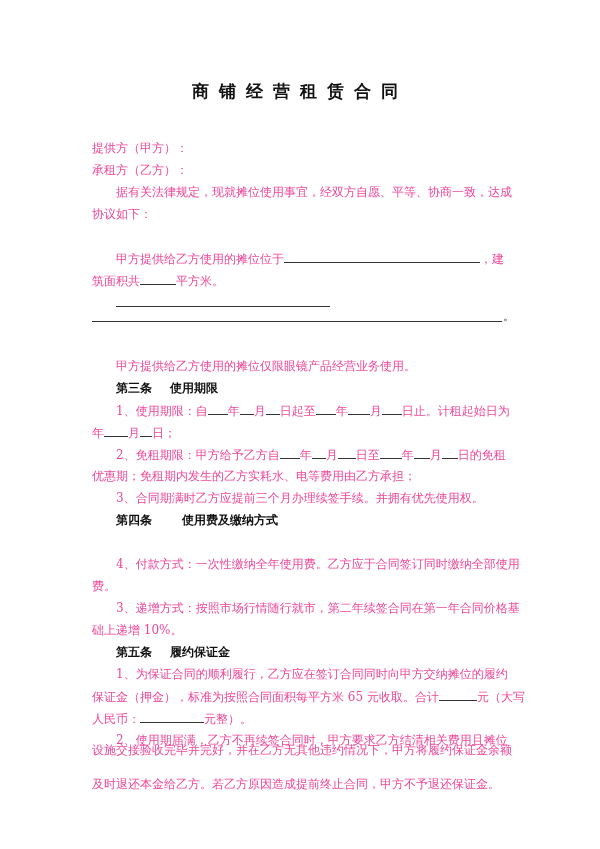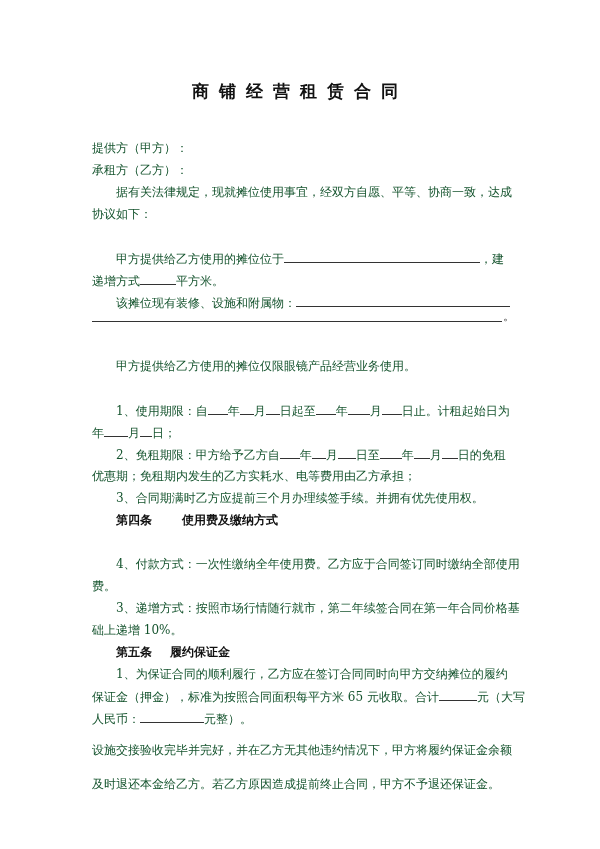--- a/index.html
+++ b/index.html
@@ -8,21 +8,21 @@
       font-family: "DejaVu Serif", "Liberation Serif", serif;
       color: #222222;
     }
     .page { position: absolute; left: 0; top: 0; width: 600px; height: 849px; background: #fff; }
     .title {
       position: absolute; top: 80px; left: 0; width: 600px; text-align: center;
       font-size: 17px; font-weight: bold; letter-spacing: 10px; color: #111;
     }
     .line {
       position: absolute; left: 92px; width: 420px;
-      font-size: 12px; line-height: 16px; white-space: nowrap; color: #14532d;
+      font-size: 12px; line-height: 16px; white-space: nowrap; color: #ec4899;
     }
     .ind { padding-left: 24px; }
     .heading { font-weight: bold; color: #111; }
     .gap { display: inline-block; width: 18px; }
     .gap2 { display: inline-block; width: 30px; }
     .blank {
       display: inline-block; border-bottom: 1px solid #333; height: 12px; vertical-align: baseline;
     }
     .fullrule { position: absolute; left: 92px; width: 410px; border-bottom: 1px solid #333; }
     .dot { position: absolute; font-size: 12px; color: #333; }
@@ -36,30 +36,33 @@
 
   <div class="line" style="top:140px;">提供方（甲方）：</div>
   <div class="line" style="top:162px;">承租方（乙方）：</div>
   <div class="line ind" style="top:184px;">据有关法律规定，现就摊位使用事宜，经双方自愿、平等、协商一致，达成</div>
   <div class="line" style="top:206px;">协议如下：</div>
 
   <div class="line ind" style="top:250px;">
     <span>甲方提供给乙方使用的摊位位于</span><span class="blank" style="width:196px;"></span><span>，建</span>
   </div>
   <div class="line" style="top:272px;">
-    <span>递增方式</span><span class="blank" style="width:36px;"></span><span>平方米。</span>
+    <span>筑面积共</span><span class="blank" style="width:36px;"></span><span>平方米。</span>
   </div>
   <div class="line ind" style="top:294px;">
-    <span>该摊位现有装修、设施和附属物：</span><span class="blank" style="width:214px;"></span>
+    <span class="blank" style="width:214px;"></span>
   </div>
   <div class="fullrule" style="top:321px;"></div>
   <div class="dot" style="left:503px; top:308px;">。</div>
 
   <div class="line ind" style="top:358px;">甲方提供给乙方使用的摊位仅限眼镜产品经营业务使用。</div>
 
+  <div class="line ind heading" style="top:380px;">
+    <span>第三条</span><span class="gap"></span><span>使用期限</span>
+  </div>
   <div class="line ind" style="top:402px;">
     <span>1、使用期限：自</span><span class="blank" style="width:20px;"></span><span>年</span><span class="blank" style="width:14px;"></span><span>月</span><span class="blank" style="width:14px;"></span><span>日起至</span><span class="blank" style="width:20px;"></span><span>年</span><span class="blank" style="width:22px;"></span><span>月</span><span class="blank" style="width:20px;"></span><span>日止。计租起始日为</span>
   </div>
   <div class="line" style="top:424px;">
     <span>年</span><span class="blank" style="width:24px;"></span><span>月</span><span class="blank" style="width:12px;"></span><span>日；</span>
   </div>
   <div class="line ind" style="top:446px;">
     <span>2、免租期限：甲方给予乙方自</span><span class="blank" style="width:20px;"></span><span>年</span><span class="blank" style="width:14px;"></span><span>月</span><span class="blank" style="width:18px;"></span><span>日至</span><span class="blank" style="width:22px;"></span><span>年</span><span class="blank" style="width:16px;"></span><span>月</span><span class="blank" style="width:16px;"></span><span>日的免租</span>
   </div>
   <div class="line" style="top:468px;">优惠期；免租期内发生的乙方实耗水、电等费用由乙方承担；</div>
@@ -76,16 +79,17 @@
   <div class="line ind heading" style="top:644px;">
     <span>第五条</span><span class="gap"></span><span>履约保证金</span>
   </div>
   <div class="line ind" style="top:666px;">1、为保证合同的顺利履行，乙方应在签订合同同时向甲方交纳摊位的履约</div>
   <div class="line" style="top:688px;">
     <span>保证金（押金），标准为按照合同面积每平方米 65 元收取。合计</span><span class="blank" style="width:38px;"></span><span>元（大写</span>
   </div>
   <div class="line" style="top:710px;">
     <span>人民币：</span><span class="blank" style="width:64px;"></span><span>元整）。</span>
   </div>
+  <div class="line ind" style="top:732px;">2、使用期届满，乙方不再续签合同时，甲方要求乙方结清相关费用且摊位</div>
   <div class="line" style="top:742px;">设施交接验收完毕并完好，并在乙方无其他违约情况下，甲方将履约保证金余额</div>
   <div class="line" style="top:776px;">及时退还本金给乙方。若乙方原因造成提前终止合同，甲方不予退还保证金。</div>
 
 </div>
 
 </body></html>

